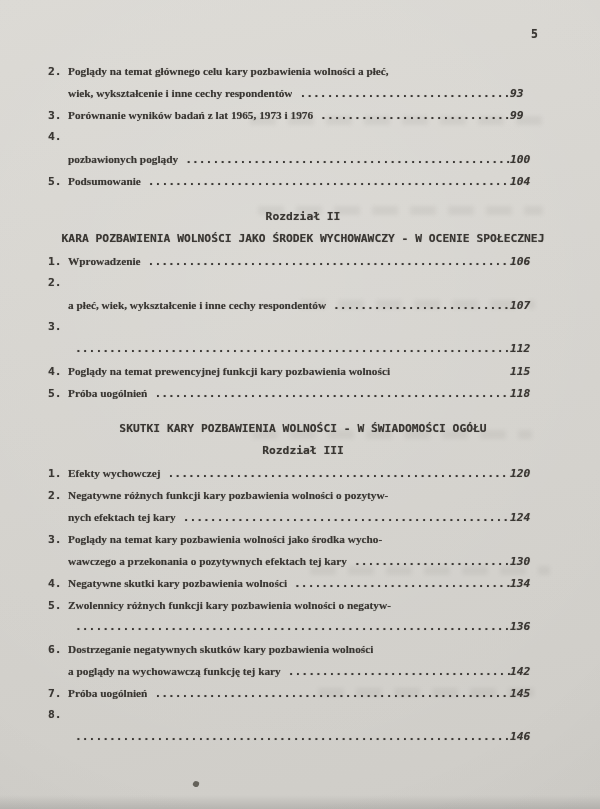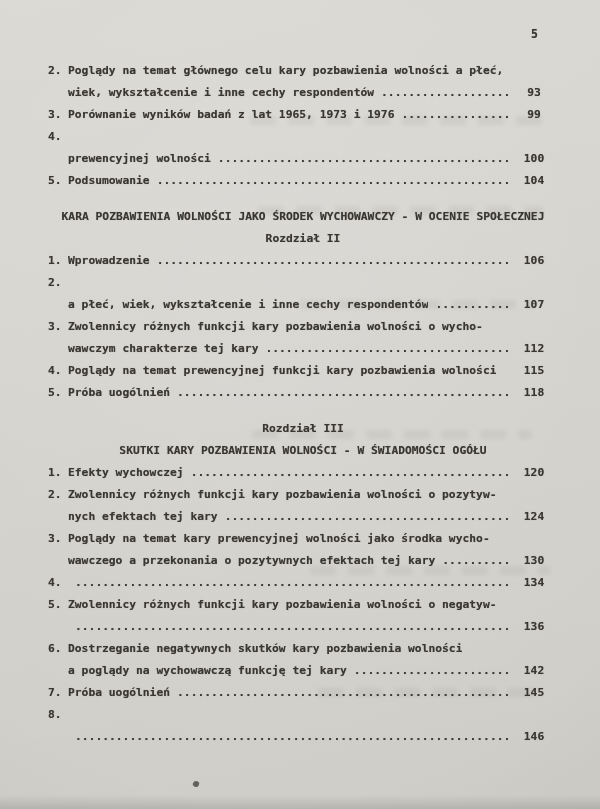--- a/index.html
+++ b/index.html
@@ -21,23 +21,23 @@
 
   .pageno { position:absolute; top:27px; right:62px; font-size:11.5px; }
 
   .toc { position:absolute; left:48px; right:42px; top:60px; }
   .section + .section { margin-top:14px; }
 
   .line { display:flex; align-items:baseline; height:22px; line-height:22px; white-space:pre; }
   .center { display:block; text-align:center; }
   .num  { flex:none; width:20px; }
   .cont { padding-left:20px; }
-  .txt  { flex:none; max-width:100%; overflow:hidden; }
+  .txt  { flex:none; max-width:100%; overflow:hidden;font-family:Liberation Serif, serif; }
   .leader { flex:1 1 0; min-width:0; overflow:hidden; white-space:nowrap; padding-left:7px; }
-  .pg   { flex:none; width:48px; text-align:center; }
+  .pg   { flex:none; width:48px; text-align:left;font-style:italic; }
 
   
   .ghost {
     position:absolute; height:9px; opacity:0.07; filter:blur(2px);
     background:repeating-linear-gradient(90deg, #55524c 0 26px, transparent 26px 38px);
     pointer-events:none;
   }
   .g1 { left:250px; top:116px; width:300px; }
   .g2 { left:258px; top:206px; width:285px; }
   .g3 { left:300px; top:300px; width:235px; }
@@ -66,63 +66,63 @@
       <div class="section">
         <div class="entry">
           <div class="line"><div class="num">2.</div><div class="txt">Poglądy na temat głównego celu kary pozbawienia wolności a płeć,</div></div>
           <div class="line cont"><div class="txt">wiek, wykształcenie i inne cechy respondentów</div><div class="leader">............................................................................................................................................</div><div class="pg">93</div></div>
         </div>
         <div class="entry">
           <div class="line"><div class="num">3.</div><div class="txt">Porównanie wyników badań z lat 1965, 1973 i 1976</div><div class="leader">............................................................................................................................................</div><div class="pg">99</div></div>
         </div>
         <div class="entry">
           <div class="line"><div class="num">4.</div></div>
-          <div class="line cont"><div class="txt">prewencyjnej wolności</div><div class="leader">............................................................................................................................................</div><div class="pg">100</div></div>
+          <div class="line cont"><div class="txt">pozbawionych poglądy</div><div class="leader">............................................................................................................................................</div><div class="pg">100</div></div>
         </div>
         <div class="entry">
           <div class="line"><div class="num">5.</div><div class="txt">Podsumowanie</div><div class="leader">............................................................................................................................................</div><div class="pg">104</div></div>
         </div>
       </div>
       <div class="section">
+        <div class="line center">Rozdział II</div>
         <div class="line center">KARA POZBAWIENIA WOLNOŚCI JAKO ŚRODEK WYCHOWAWCZY - W OCENIE SPOŁECZNEJ</div>
-        <div class="line center">Rozdział II</div>
         <div class="entry">
           <div class="line"><div class="num">1.</div><div class="txt">Wprowadzenie</div><div class="leader">............................................................................................................................................</div><div class="pg">106</div></div>
         </div>
         <div class="entry">
           <div class="line"><div class="num">2.</div></div>
           <div class="line cont"><div class="txt">a płeć, wiek, wykształcenie i inne cechy respondentów</div><div class="leader">............................................................................................................................................</div><div class="pg">107</div></div>
         </div>
         <div class="entry">
-          <div class="line"><div class="num">3.</div><div class="txt">Zwolennicy różnych funkcji kary pozbawienia wolności o wycho-</div></div>
-          <div class="line cont"><div class="txt">wawczym charakterze tej kary</div><div class="leader">............................................................................................................................................</div><div class="pg">112</div></div>
+          <div class="line"><div class="num">3.</div></div>
+          <div class="line cont"><div class="leader">............................................................................................................................................</div><div class="pg">112</div></div>
         </div>
         <div class="entry">
           <div class="line"><div class="num">4.</div><div class="txt">Poglądy na temat prewencyjnej funkcji kary pozbawienia wolności</div><div class="leader"></div><div class="pg">115</div></div>
         </div>
         <div class="entry">
           <div class="line"><div class="num">5.</div><div class="txt">Próba uogólnień</div><div class="leader">............................................................................................................................................</div><div class="pg">118</div></div>
         </div>
       </div>
       <div class="section">
+        <div class="line center">SKUTKI KARY POZBAWIENIA WOLNOŚCI - W ŚWIADOMOŚCI OGÓŁU</div>
         <div class="line center">Rozdział III</div>
-        <div class="line center">SKUTKI KARY POZBAWIENIA WOLNOŚCI - W ŚWIADOMOŚCI OGÓŁU</div>
         <div class="entry">
           <div class="line"><div class="num">1.</div><div class="txt">Efekty wychowczej</div><div class="leader">............................................................................................................................................</div><div class="pg">120</div></div>
         </div>
         <div class="entry">
-          <div class="line"><div class="num">2.</div><div class="txt">Zwolennicy różnych funkcji kary pozbawienia wolności o pozytyw-</div></div>
+          <div class="line"><div class="num">2.</div><div class="txt">Negatywne różnych funkcji kary pozbawienia wolności o pozytyw-</div></div>
           <div class="line cont"><div class="txt">nych efektach tej kary</div><div class="leader">............................................................................................................................................</div><div class="pg">124</div></div>
         </div>
         <div class="entry">
-          <div class="line"><div class="num">3.</div><div class="txt">Poglądy na temat kary prewencyjnej wolności jako środka wycho-</div></div>
+          <div class="line"><div class="num">3.</div><div class="txt">Poglądy na temat kary pozbawienia wolności jako środka wycho-</div></div>
           <div class="line cont"><div class="txt">wawczego a przekonania o pozytywnych efektach tej kary</div><div class="leader">............................................................................................................................................</div><div class="pg">130</div></div>
         </div>
         <div class="entry">
-          <div class="line"><div class="num">4.</div><div class="leader">............................................................................................................................................</div><div class="pg">134</div></div>
+          <div class="line"><div class="num">4.</div><div class="txt">Negatywne skutki kary pozbawienia wolności</div><div class="leader">............................................................................................................................................</div><div class="pg">134</div></div>
         </div>
         <div class="entry">
           <div class="line"><div class="num">5.</div><div class="txt">Zwolennicy różnych funkcji kary pozbawienia wolności o negatyw-</div></div>
           <div class="line cont"><div class="leader">............................................................................................................................................</div><div class="pg">136</div></div>
         </div>
         <div class="entry">
           <div class="line"><div class="num">6.</div><div class="txt">Dostrzeganie negatywnych skutków kary pozbawienia wolności</div></div>
           <div class="line cont"><div class="txt">a poglądy na wychowawczą funkcję tej kary</div><div class="leader">............................................................................................................................................</div><div class="pg">142</div></div>
         </div>
         <div class="entry">

